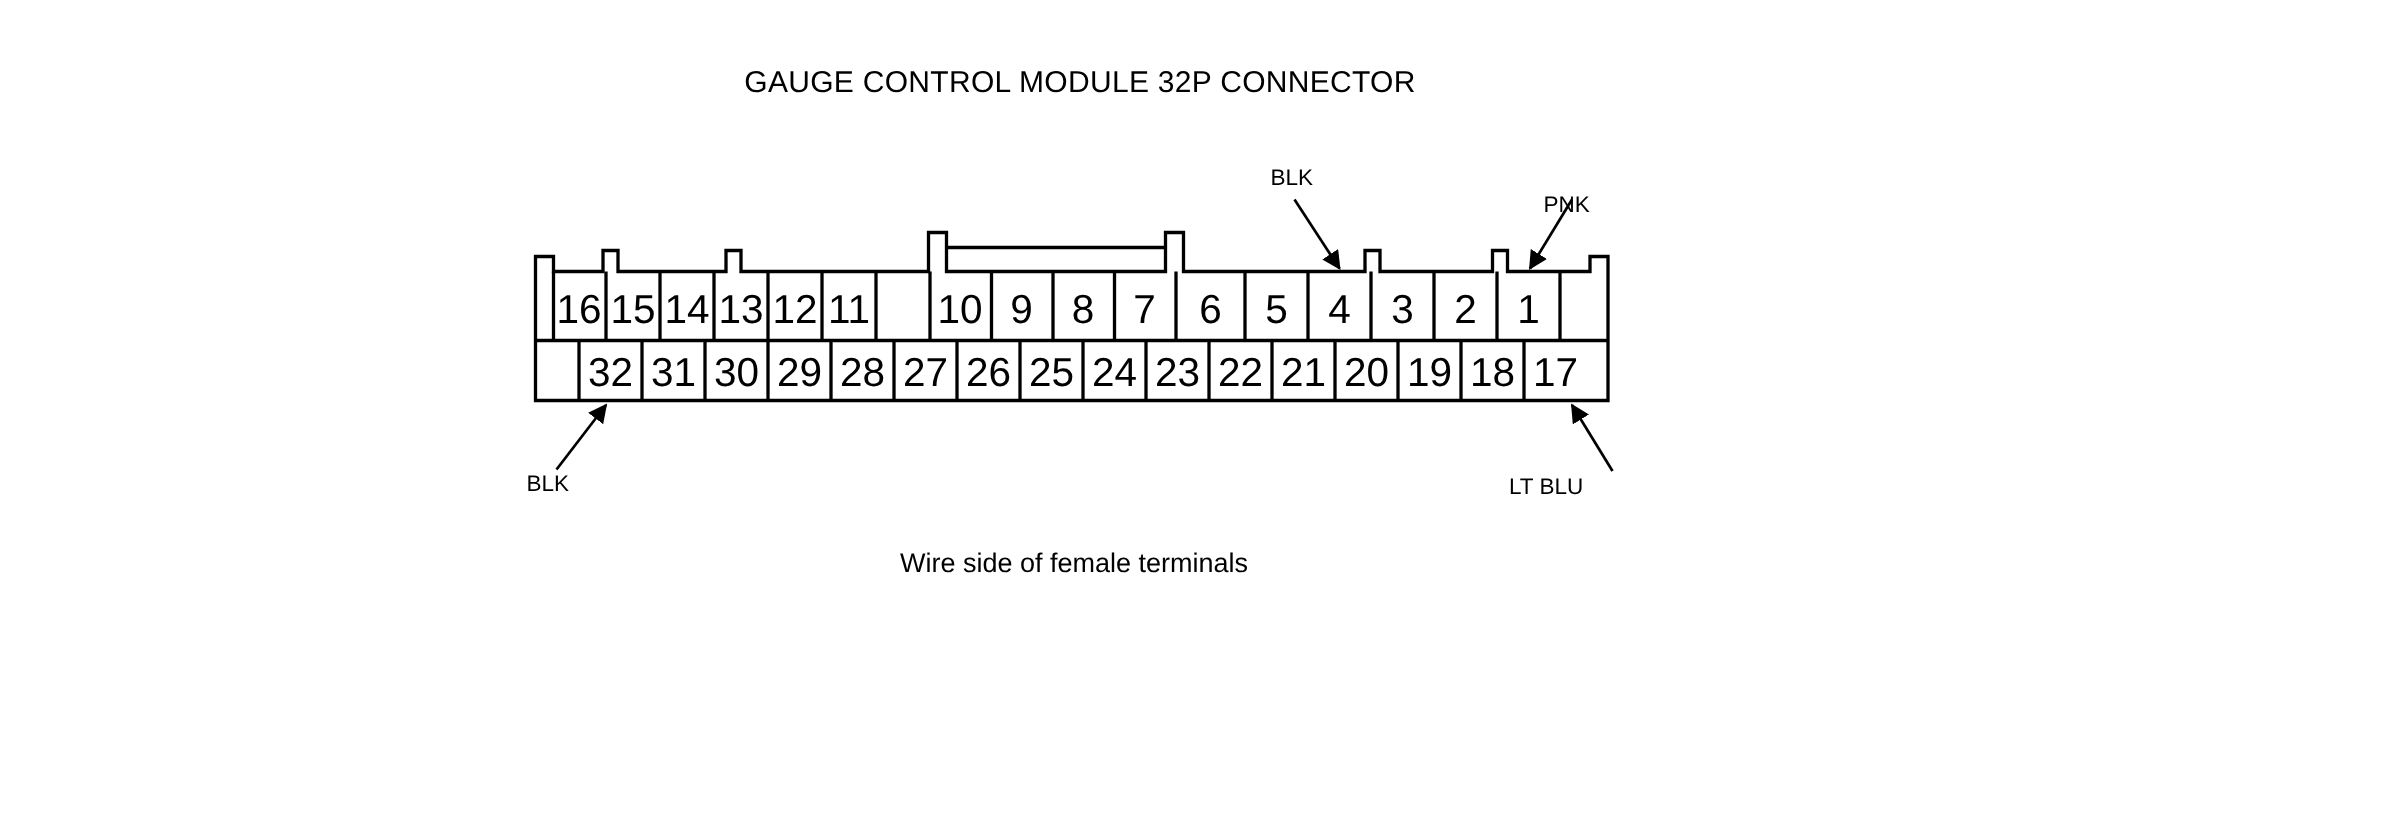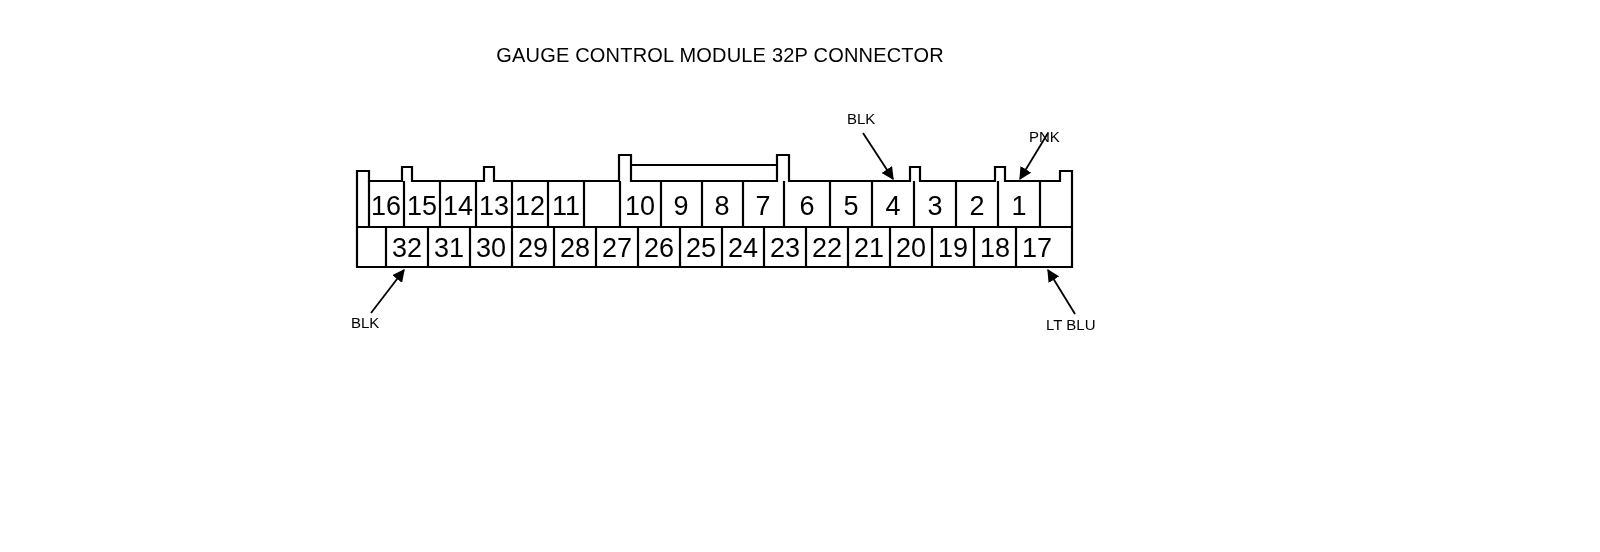--- a/index.html
+++ b/index.html
@@ -43,21 +43,21 @@
     top: 0;
   }
   .callout-label {
     position: absolute;
     font-size: 15px;
     white-space: nowrap;
   }
   #label-blk-top   { left: 847px; top: 110px; }
   #label-pnk-top   { left: 1029px; top: 128px; }
   #label-blk-bot   { left: 351px;  top: 314px; }
-  #label-ltblu-bot { left: 1046px; top: 316px; text-align: center; }
+  #label-ltblu-bot { left: 1006px; top: 316px; text-align: center; }
   .pin-num {
     font-family: "Liberation Sans", sans-serif;
     font-size: 27px;
   }
 </style>
 </head>
 <body>
 
 <div id="page">
 
@@ -199,14 +199,15 @@
   </svg>
 
   <div class="callout-label" id="label-blk-top">BLK</div>
 
   <div class="callout-label" id="label-pnk-top">PNK</div>
 
   <div class="callout-label" id="label-blk-bot">BLK</div>
 
   <div class="callout-label" id="label-ltblu-bot">LT BLU</div>
 
+  <div id="diagram-caption">Wire side of female terminals</div>
 
 </div>
 
 </body></html>

